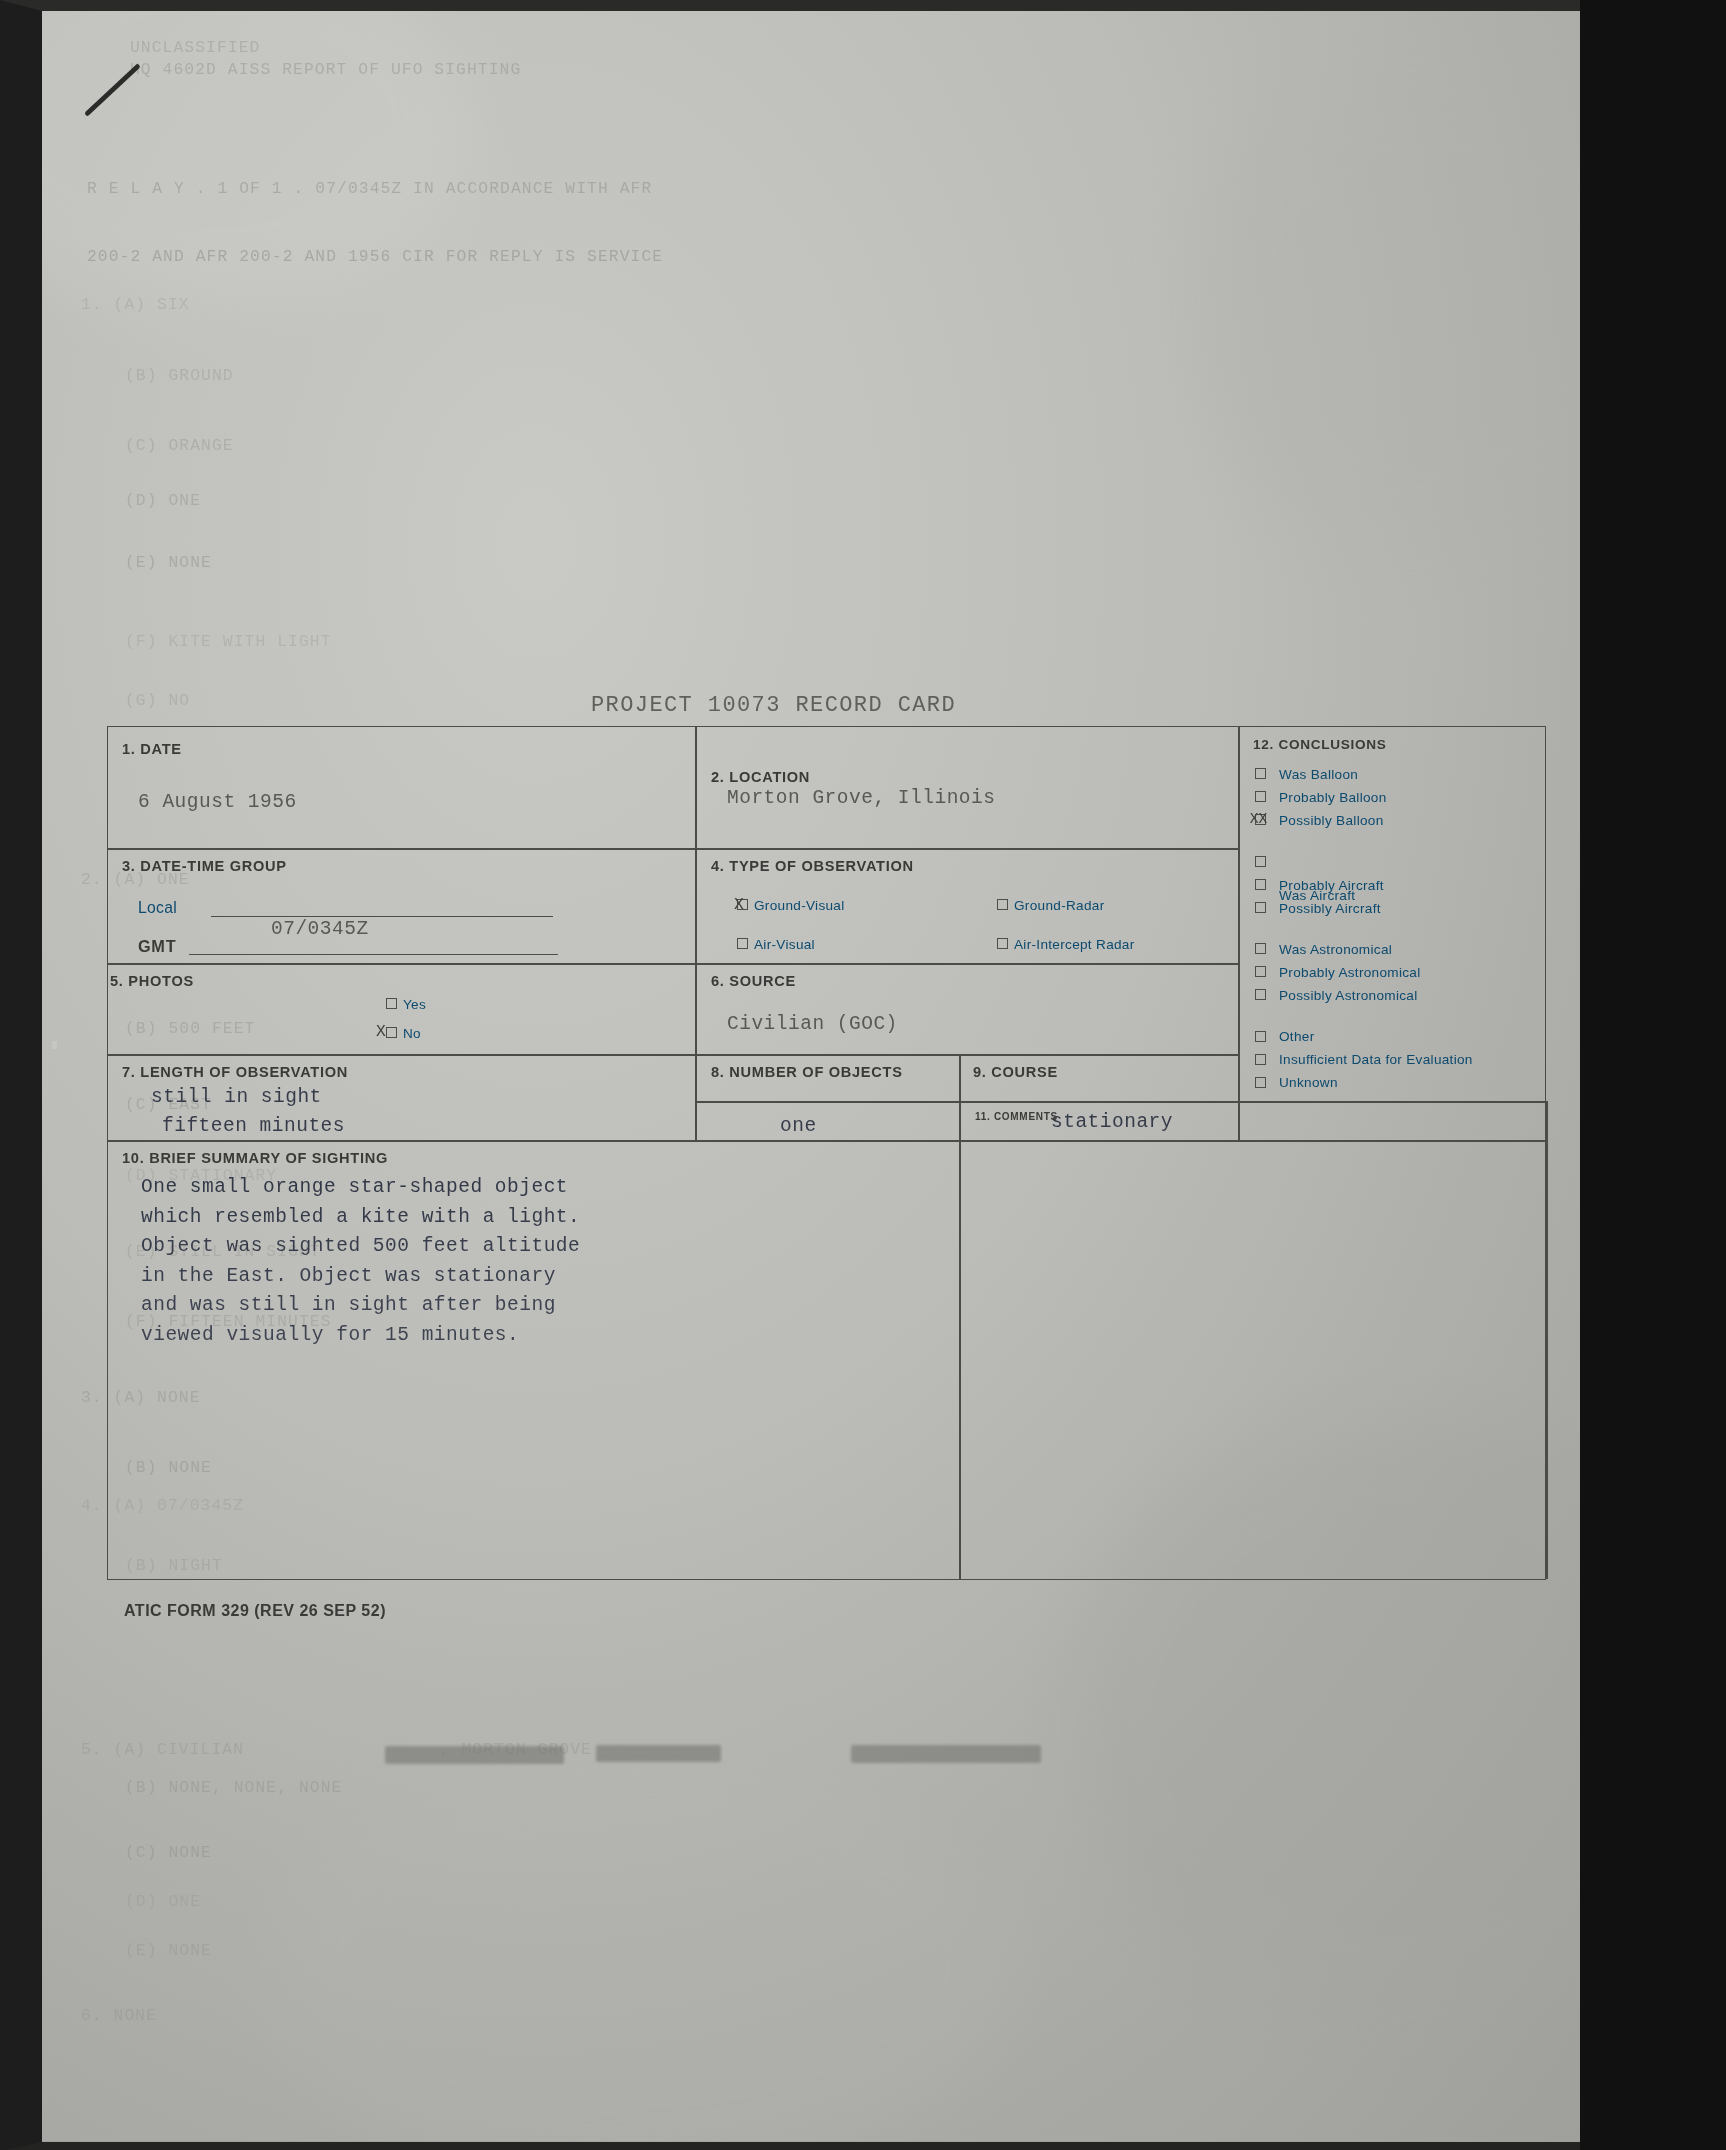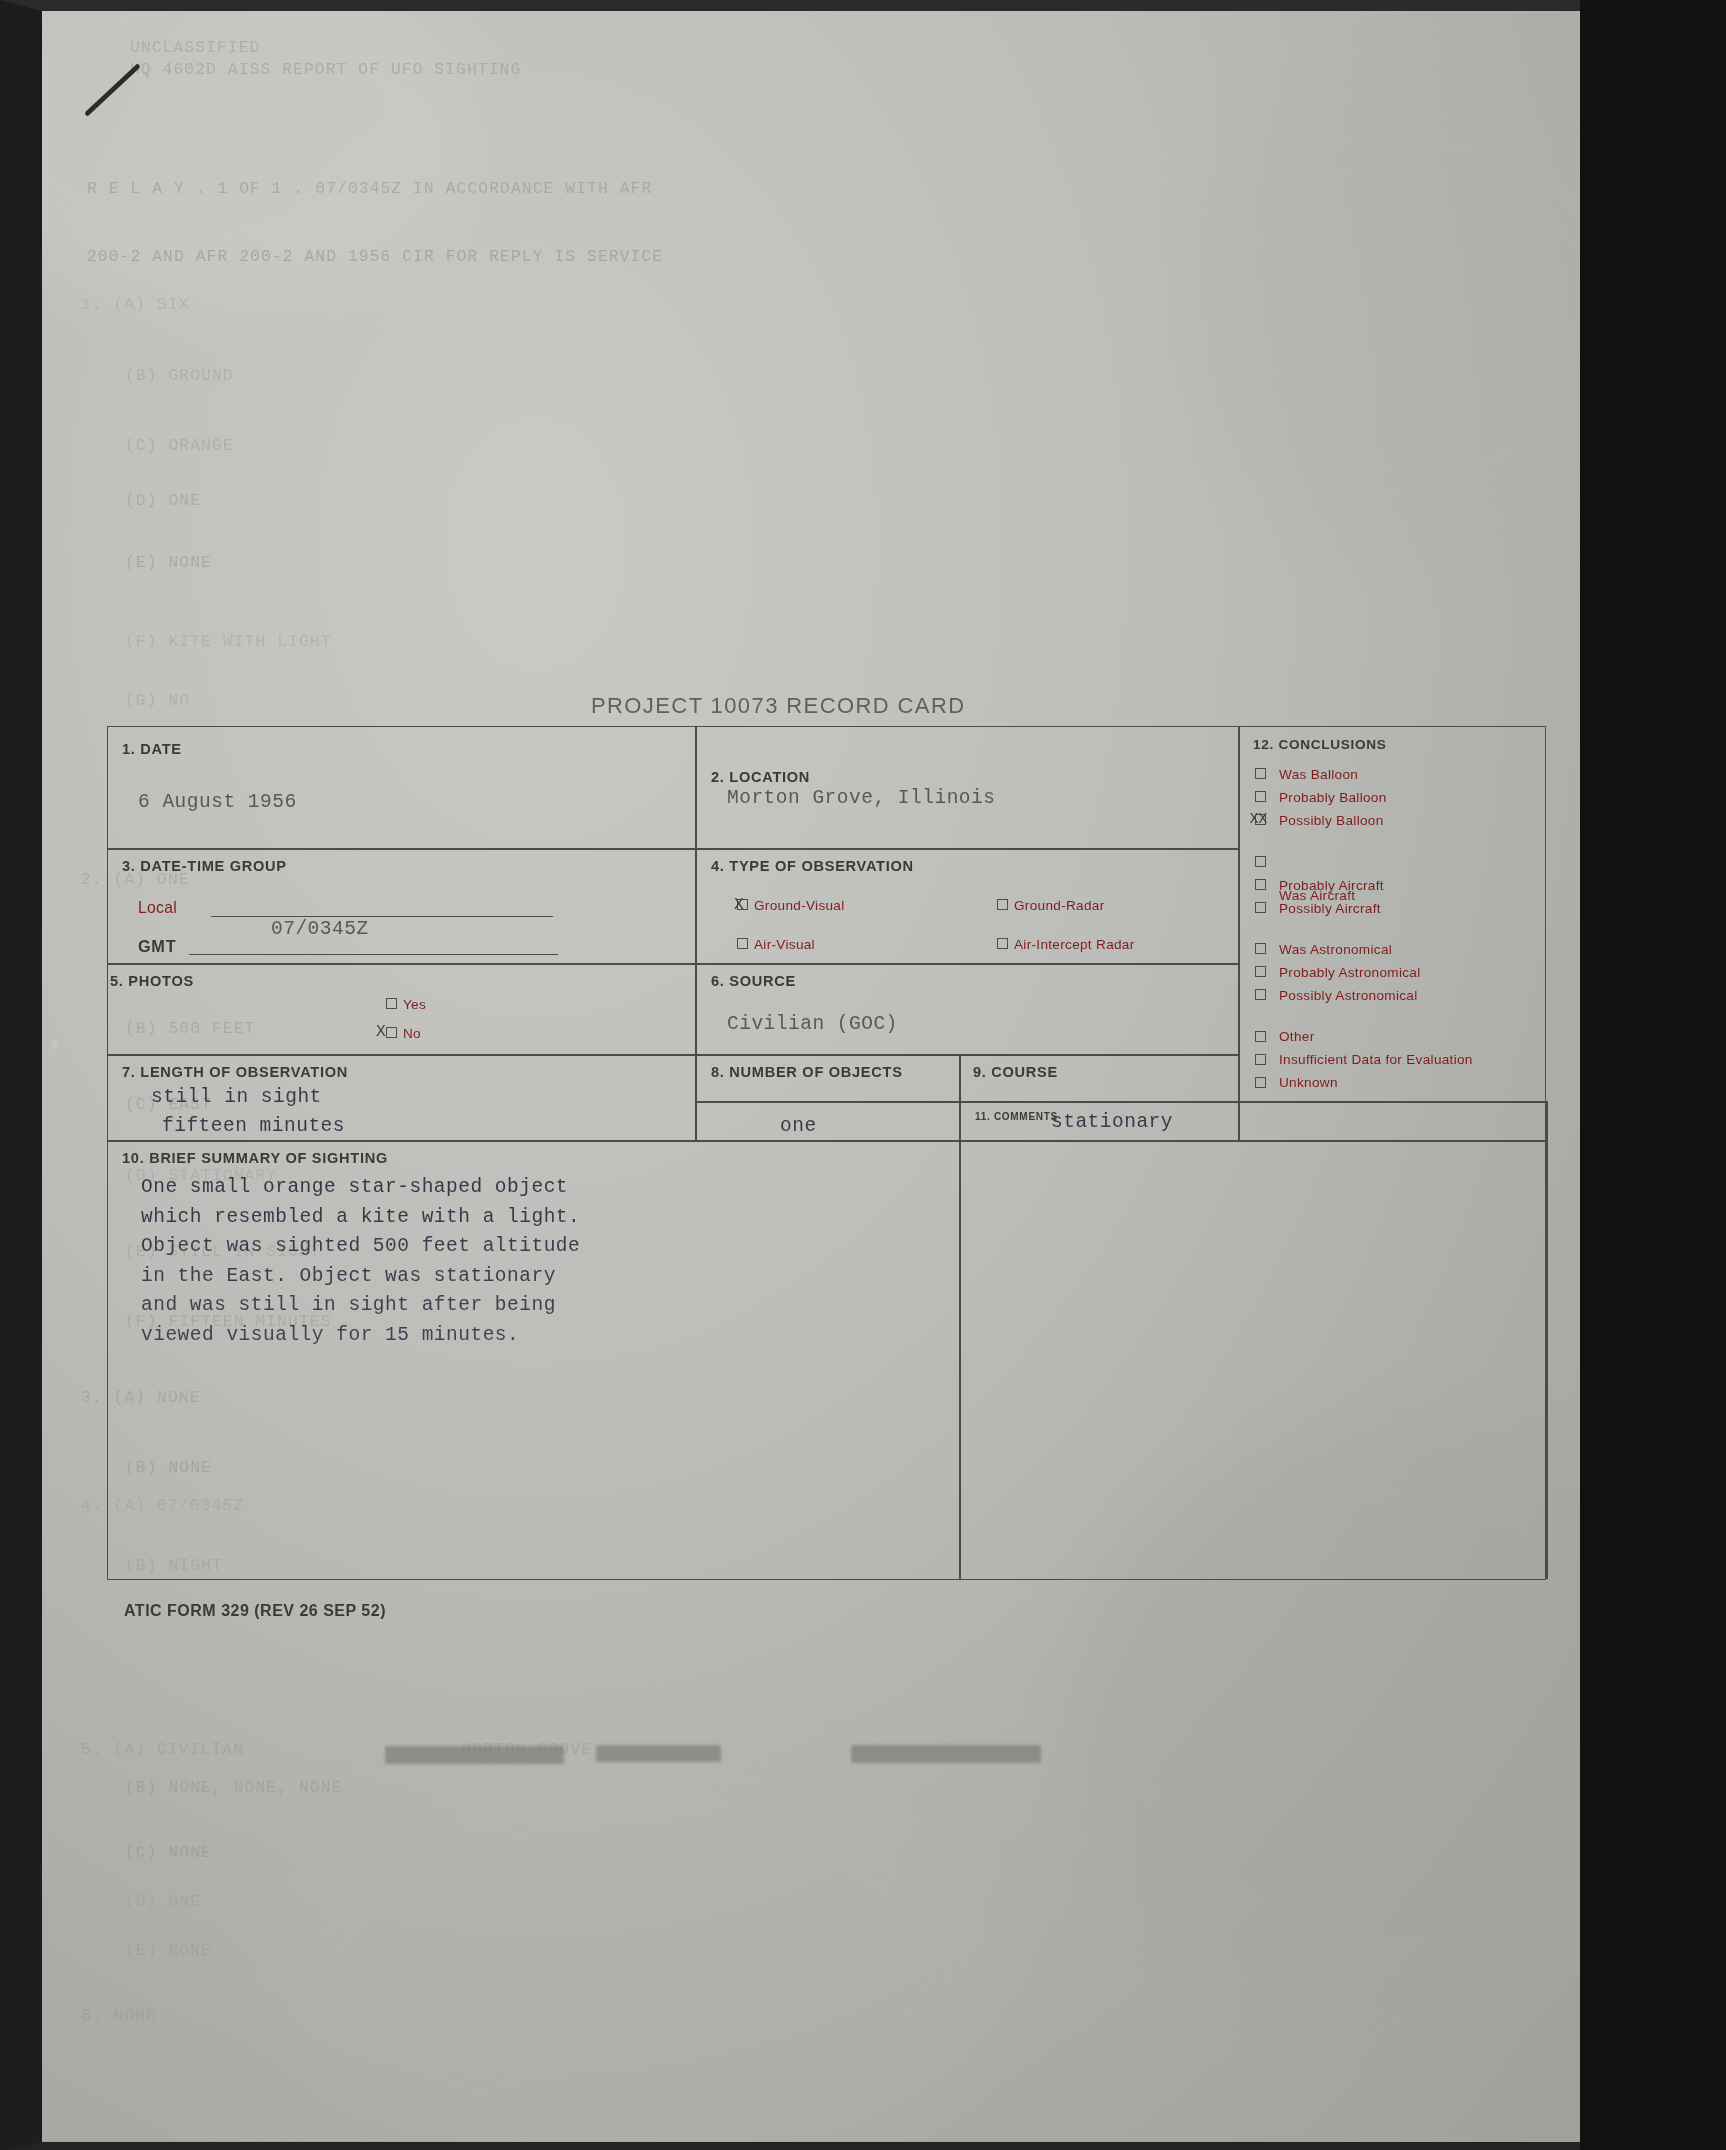--- a/index.html
+++ b/index.html
@@ -51,21 +51,21 @@
 
   
   #pencil-mark{
     position:absolute;left:81px;top:60px;width:65px;height:60px;
   }
 
   
   #card-title{
     position:absolute;
     left:591px;top:693px;
-    font-family:Liberation Sans, sans-serif;
+    font-family:Liberation Mono, monospace;
     font-size:22px;
     letter-spacing:1.4px;
     color:#4a4a48;
     opacity:.82;
   }
 
   #card{
     position:absolute;
     left:107px;top:726px;
     width:1439px;height:854px;
@@ -82,21 +82,21 @@
     font-size:14.6px;
     font-weight:bold;
     letter-spacing:0.7px;
     color:#3a3a38;
     white-space:nowrap;
   }
   .lbl-sm{
     position:absolute;
     font-size:13.6px;
     letter-spacing:0.3px;
-    color:#7f1d1d;
+    color:#0c4a6e;
     white-space:nowrap;
   }
   
   .tw{
     position:absolute;
     font-family:"Liberation Mono", monospace;
     font-size:19.5px;
     letter-spacing:0.5px;
     color:#50504e;
     white-space:pre;

